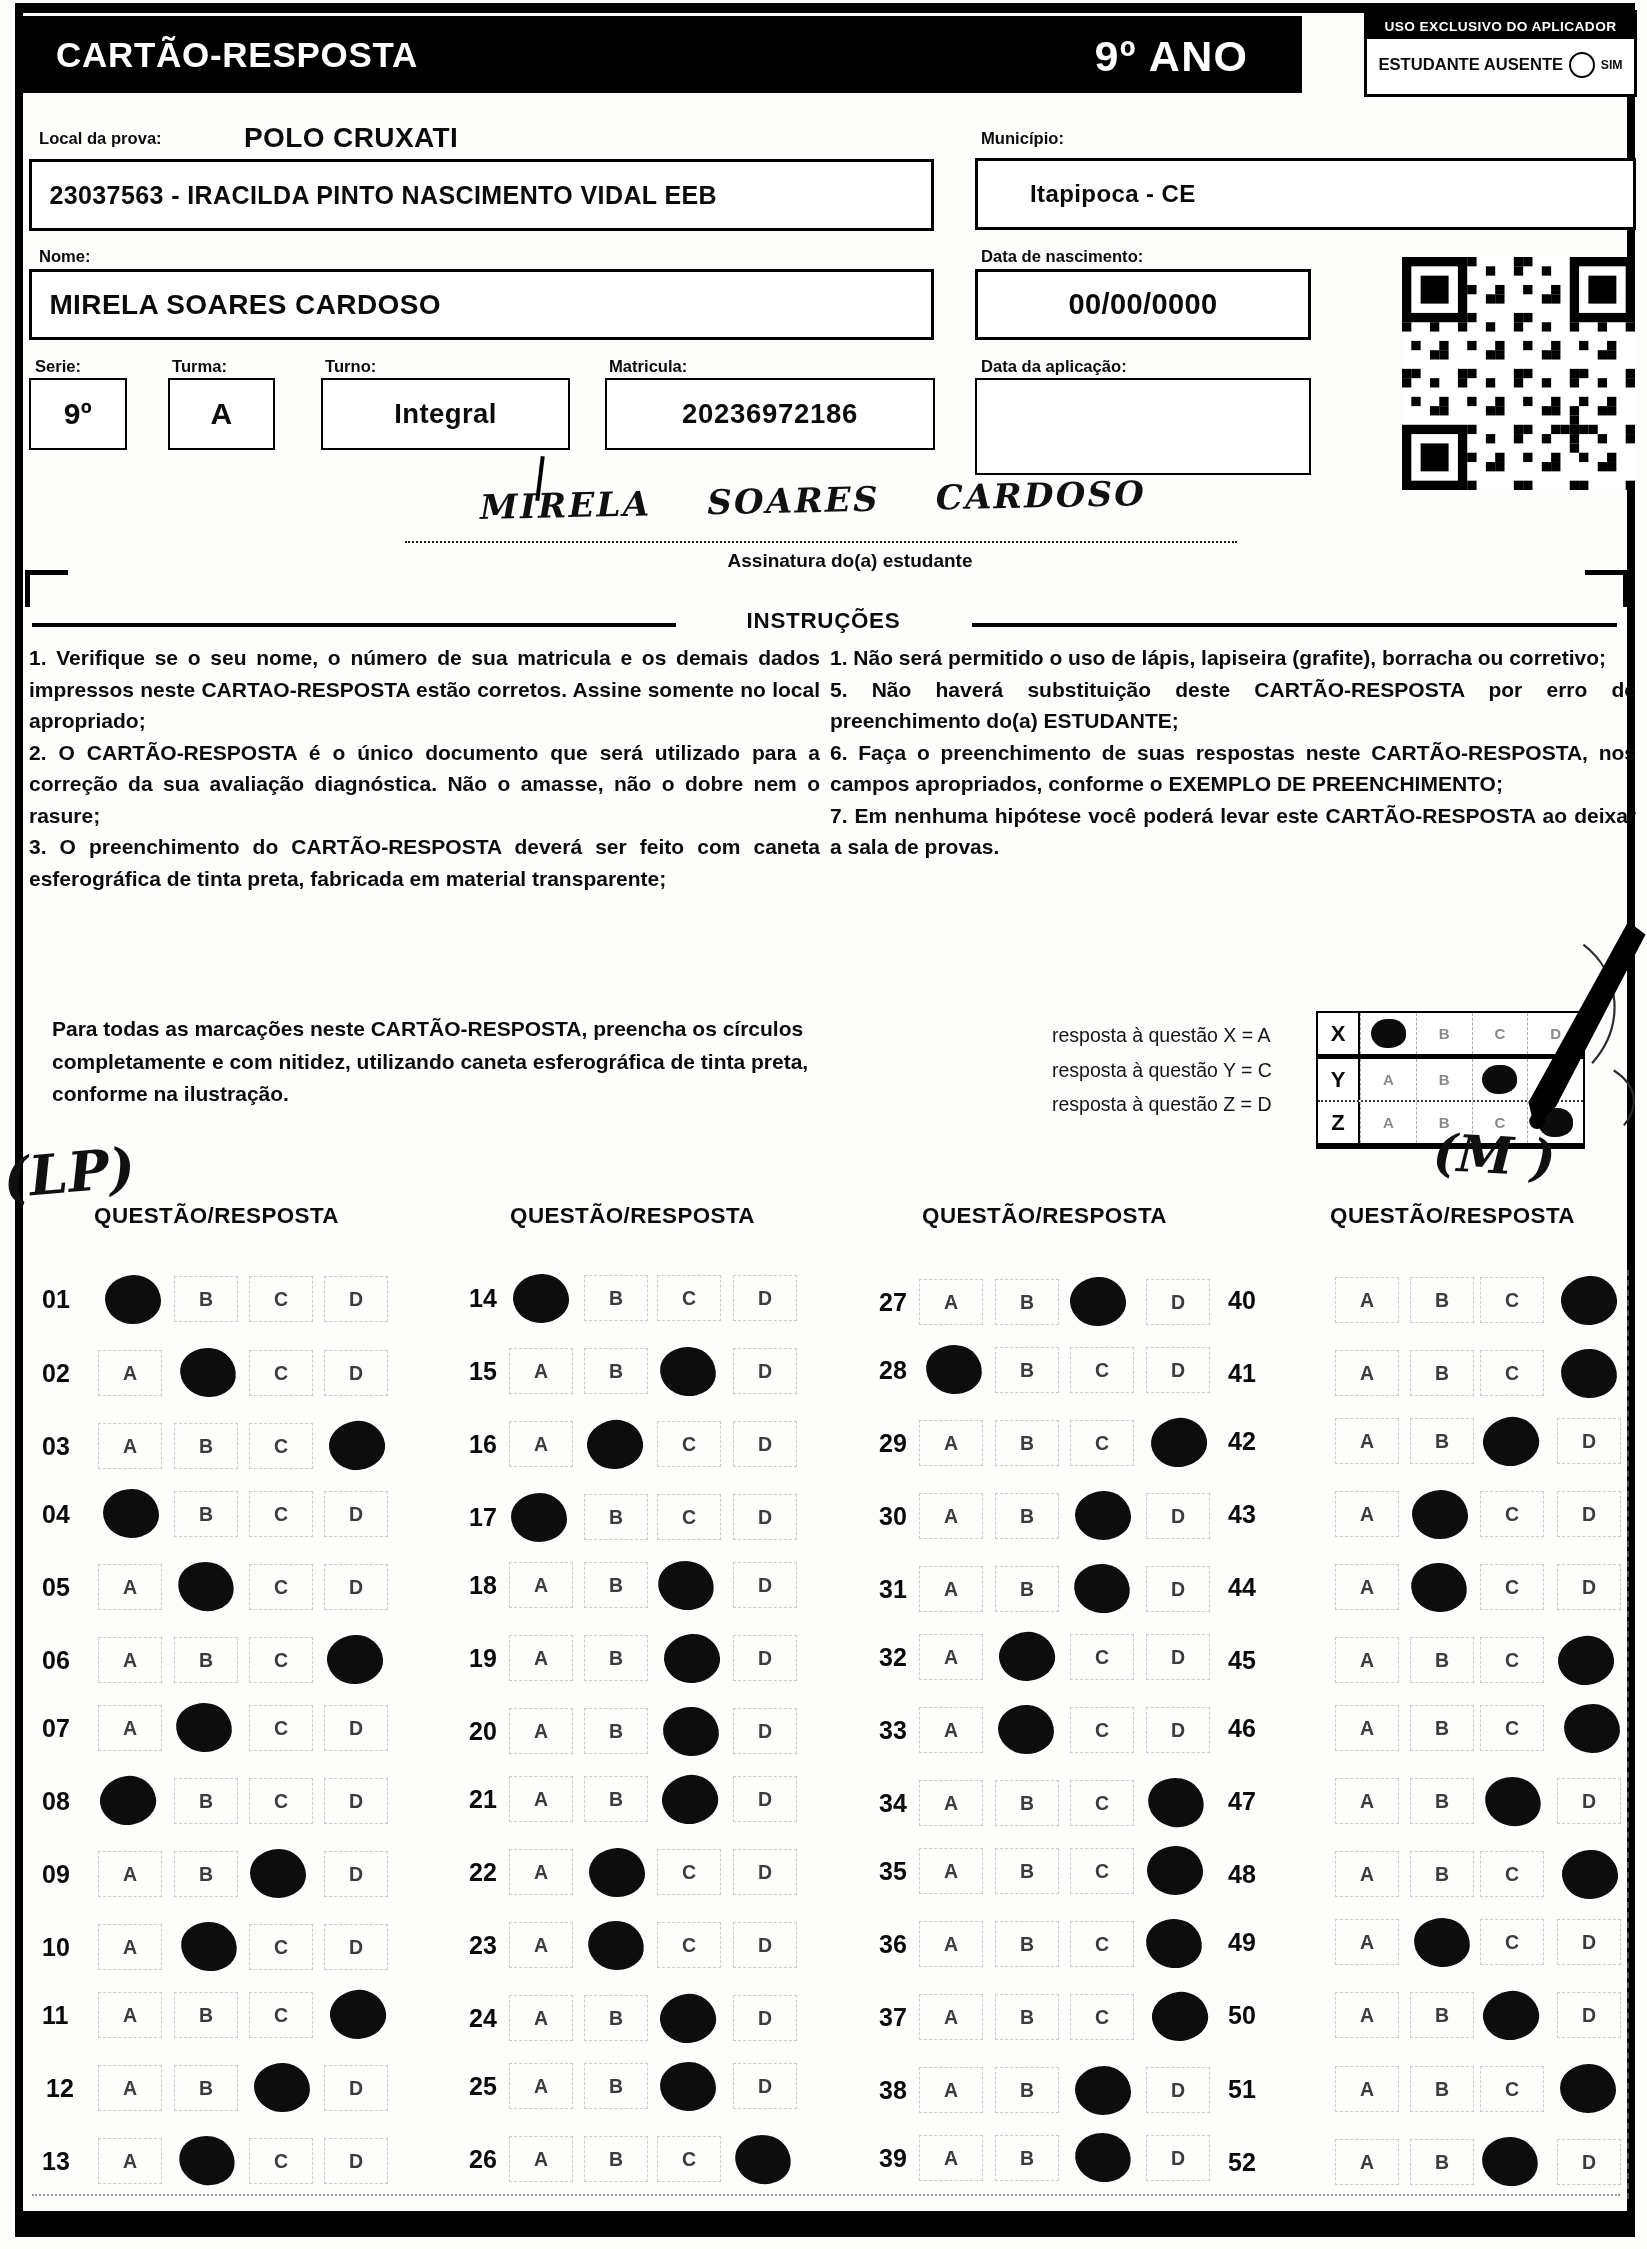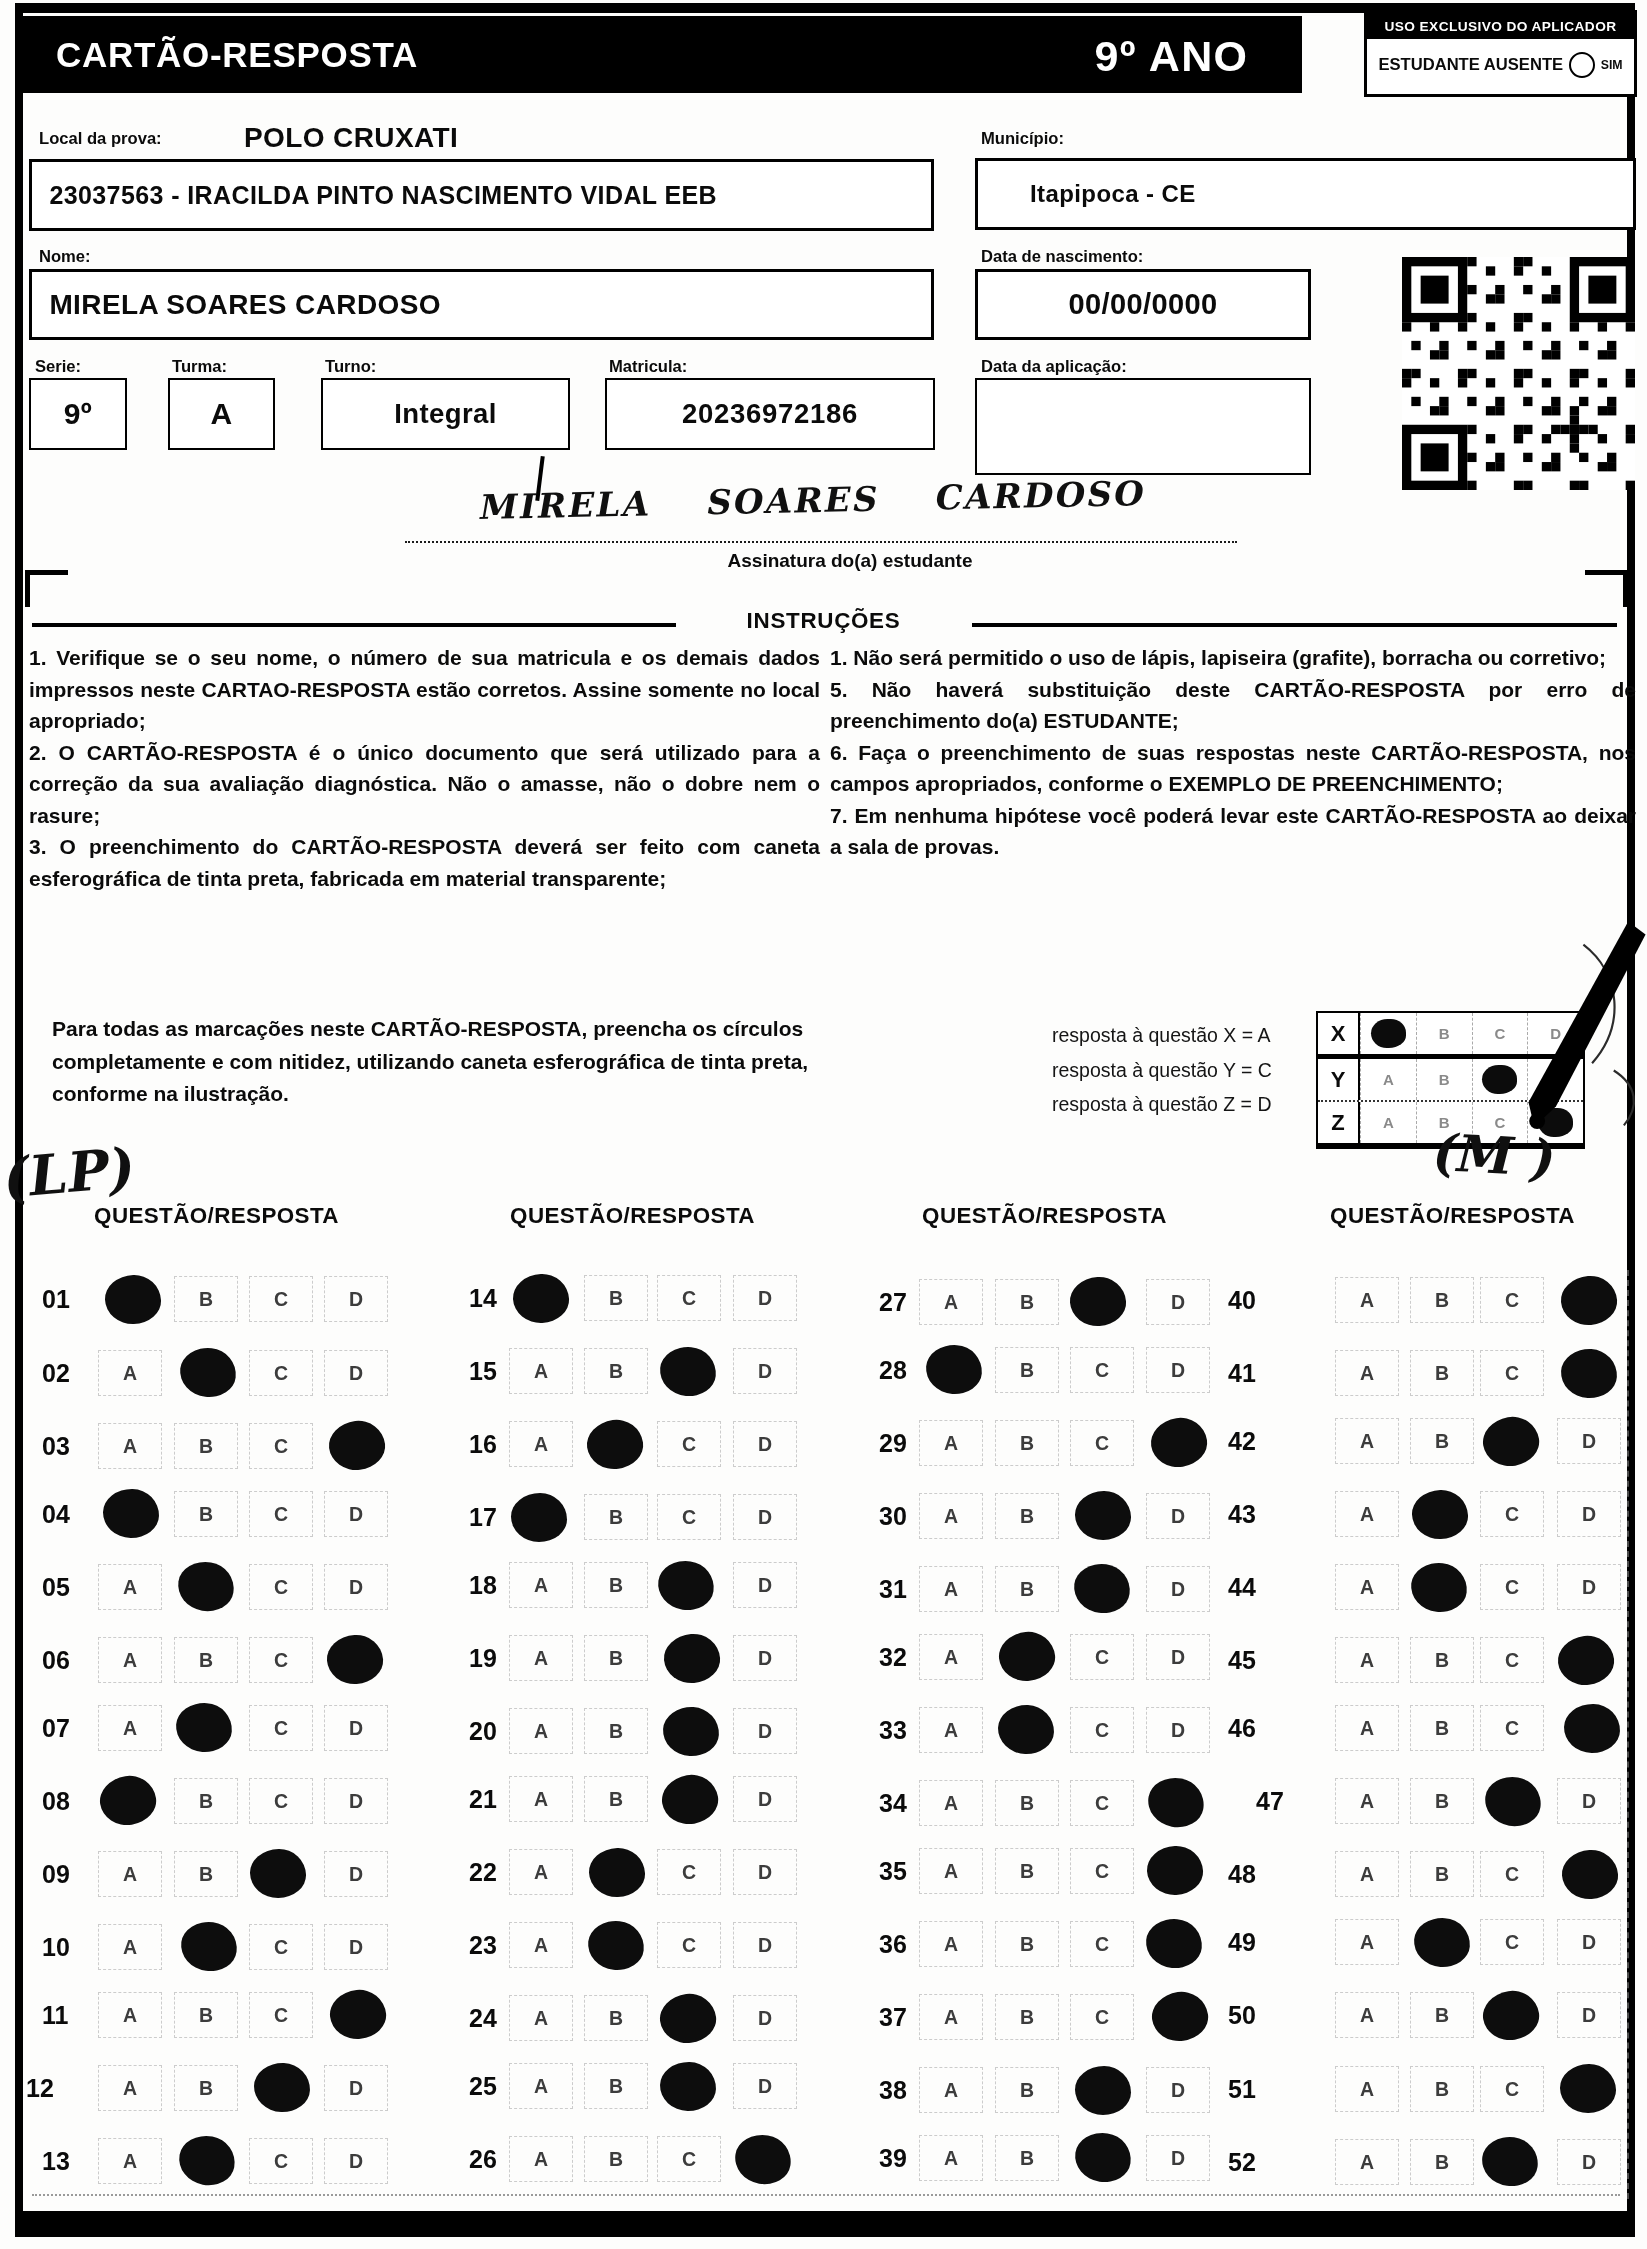--- a/index.html
+++ b/index.html
@@ -459,21 +459,21 @@
       <div class="opt-cell" style="left: 98px; top: 1992px;">
         <span class="opt-letter">A</span>
       </div>
       <div class="opt-cell" style="left: 174px; top: 1992px;">
         <span class="opt-letter">B</span>
       </div>
       <div class="opt-cell" style="left: 249px; top: 1992px;">
         <span class="opt-letter">C</span>
       </div>
       <div class="dot" style="left: 330px; top: 1990px; transform: rotate(-6deg);"></div>
-      <div class="q-num" style="left: 26px; top: 2065px;">12</div>
+      <div class="q-num" style="left: 46px; top: 2065px;">12</div>
       <div class="opt-cell" style="left: 98px; top: 2065px;">
         <span class="opt-letter">A</span>
       </div>
       <div class="opt-cell" style="left: 174px; top: 2065px;">
         <span class="opt-letter">B</span>
       </div>
       <div class="dot" style="left: 254px; top: 2063px; transform: rotate(2deg);"></div>
       <div class="opt-cell" style="left: 324px; top: 2065px;">
         <span class="opt-letter">D</span>
       </div>
@@ -844,21 +844,21 @@
       <div class="opt-cell" style="left: 1335px; top: 1705px;">
         <span class="opt-letter">A</span>
       </div>
       <div class="opt-cell" style="left: 1410px; top: 1705px;">
         <span class="opt-letter">B</span>
       </div>
       <div class="opt-cell" style="left: 1480px; top: 1705px;">
         <span class="opt-letter">C</span>
       </div>
       <div class="dot" style="left: 1564px; top: 1704px; transform: rotate(1deg);"></div>
-      <div class="q-num" style="left: 1228px; top: 1778px; margin-left: 28px;">47</div>
+      <div class="q-num" style="left: 1228px; top: 1778px;">47</div>
       <div class="opt-cell" style="left: 1335px; top: 1778px;">
         <span class="opt-letter">A</span>
       </div>
       <div class="opt-cell" style="left: 1410px; top: 1778px;">
         <span class="opt-letter">B</span>
       </div>
       <div class="dot" style="left: 1485px; top: 1777px; transform: rotate(9deg);"></div>
       <div class="opt-cell" style="left: 1557px; top: 1778px;">
         <span class="opt-letter">D</span>
       </div>

